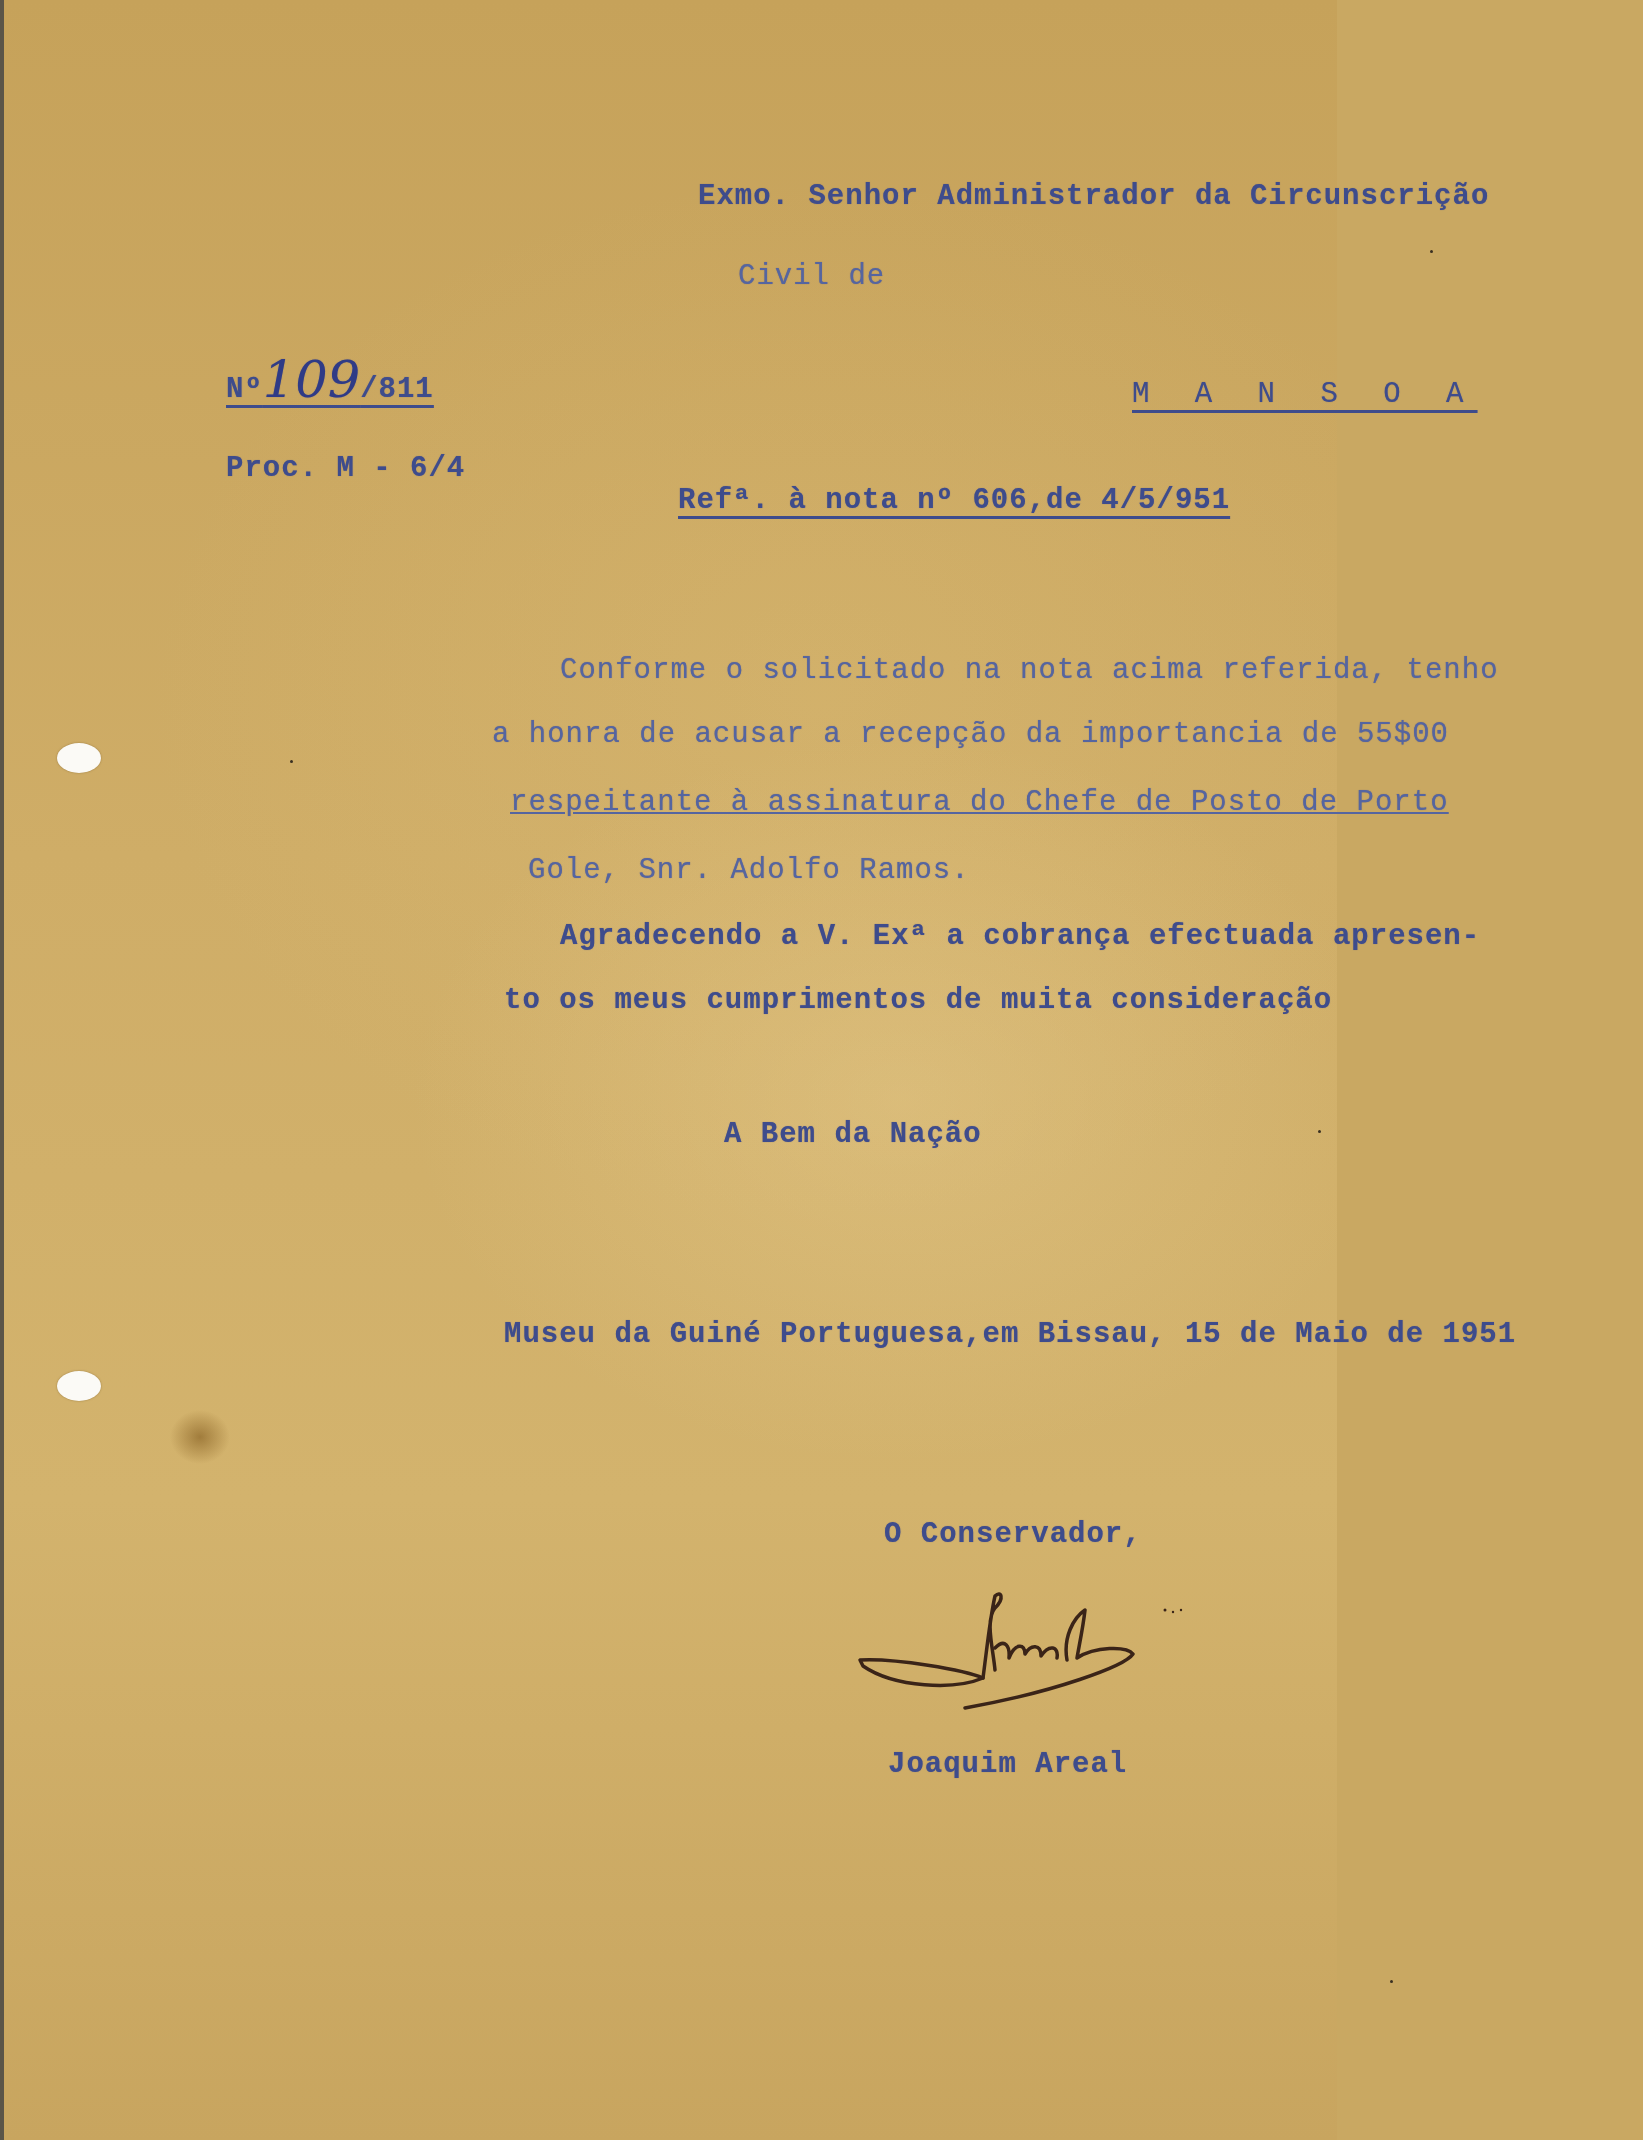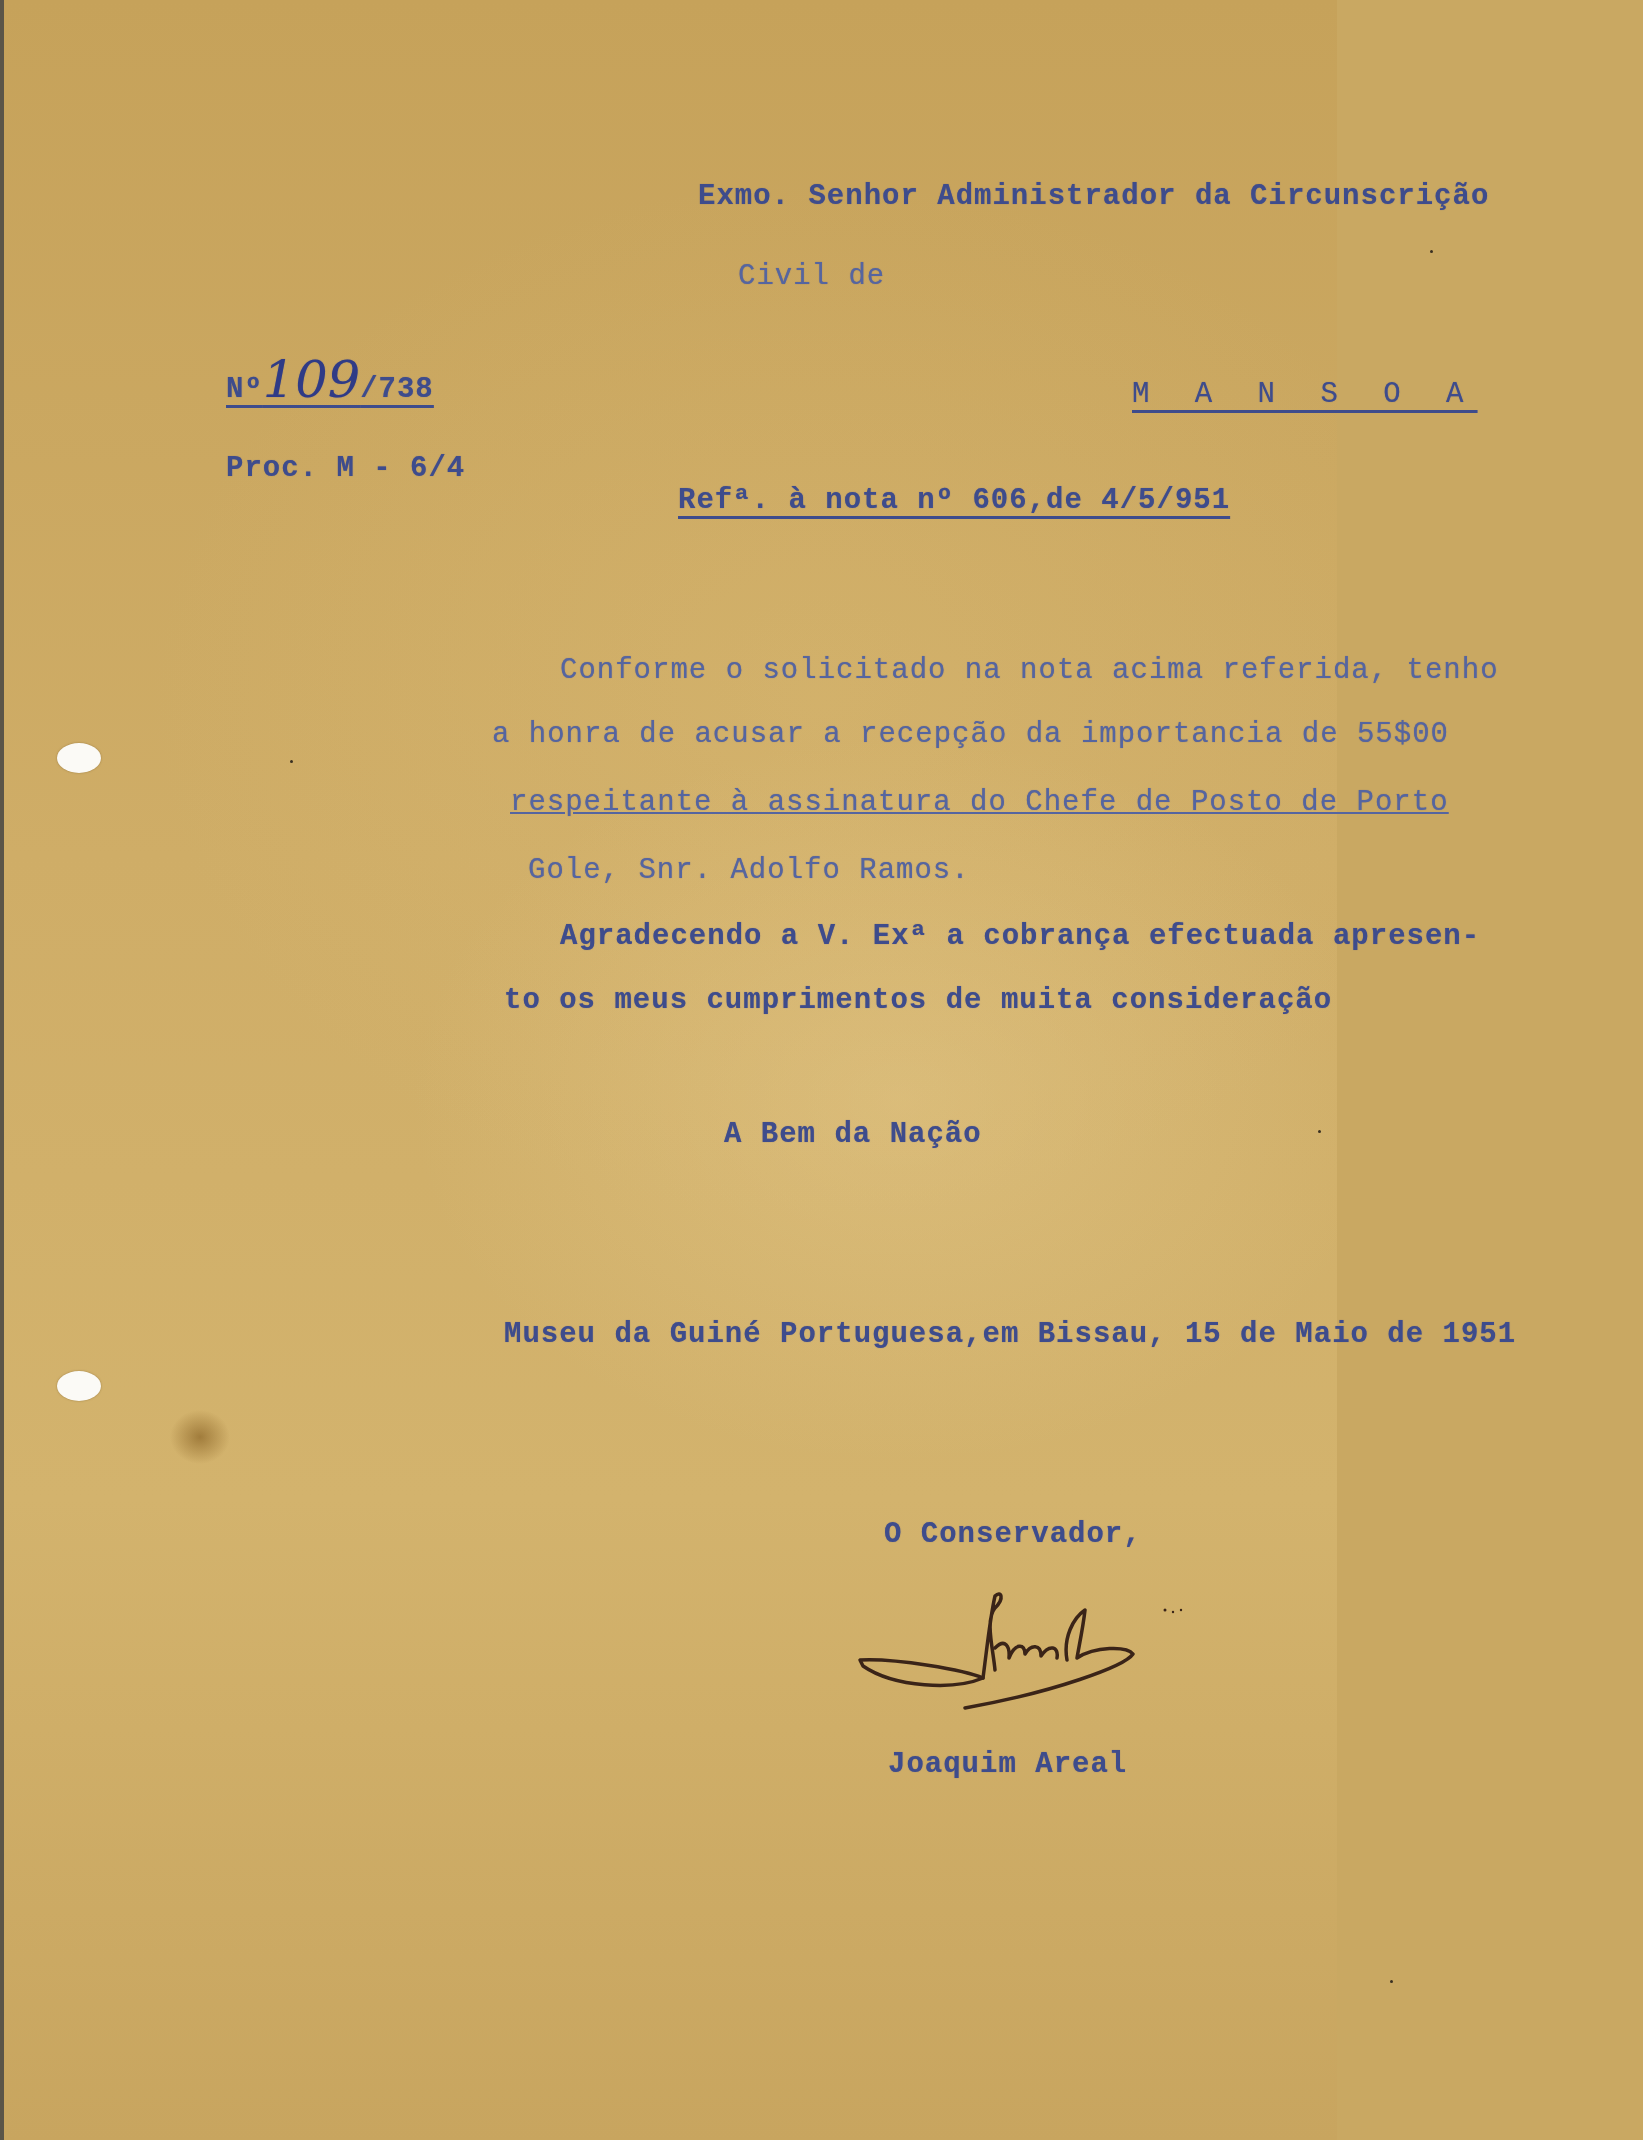--- a/index.html
+++ b/index.html
@@ -89,21 +89,21 @@
   <div class="left-edge"></div>
 
   <div class="punch-hole" style="left:57px; top:743px;"></div>
   <div class="punch-hole" style="left:57px; top:1371px;"></div>
 
   <div class="typed" style="left:698px; top:180px;">Exmo. Senhor Administrador da Circunscrição</div>
   <div class="typed light" style="left:698px; top:260px;margin-left:40px;">Civil de</div>
   <div class="typed underlined spaced" style="left:1132px; top:378px;">M A N S O A</div>
 
   <div class="typed underlined" style="left:226px; top:350px;">
-    <span>Nº</span><span class="handwritten">109</span><span>/738</span>
+    <span>Nº</span><span class="handwritten">109</span><span>/811</span>
   </div>
 
   <div class="typed" style="left:226px; top:452px;">Proc. M - 6/4</div>
 
   <div class="typed underlined" style="left:678px; top:484px;">Refª. à nota nº 606,de 4/5/951</div>
 
   <div class="typed light" style="left:560px; top:654px;">Conforme o solicitado na nota acima referida, tenho</div>
   <div class="typed light" style="left:492px; top:718px;">a honra de acusar a recepção da importancia de 55$00</div>
   <div class="typed light" style="left:510px; top:786px;text-decoration:underline;">respeitante à assinatura do Chefe de Posto de Porto</div>
   <div class="typed light" style="left:504px; top:854px;margin-left:24px;">Gole, Snr. Adolfo Ramos.</div>

